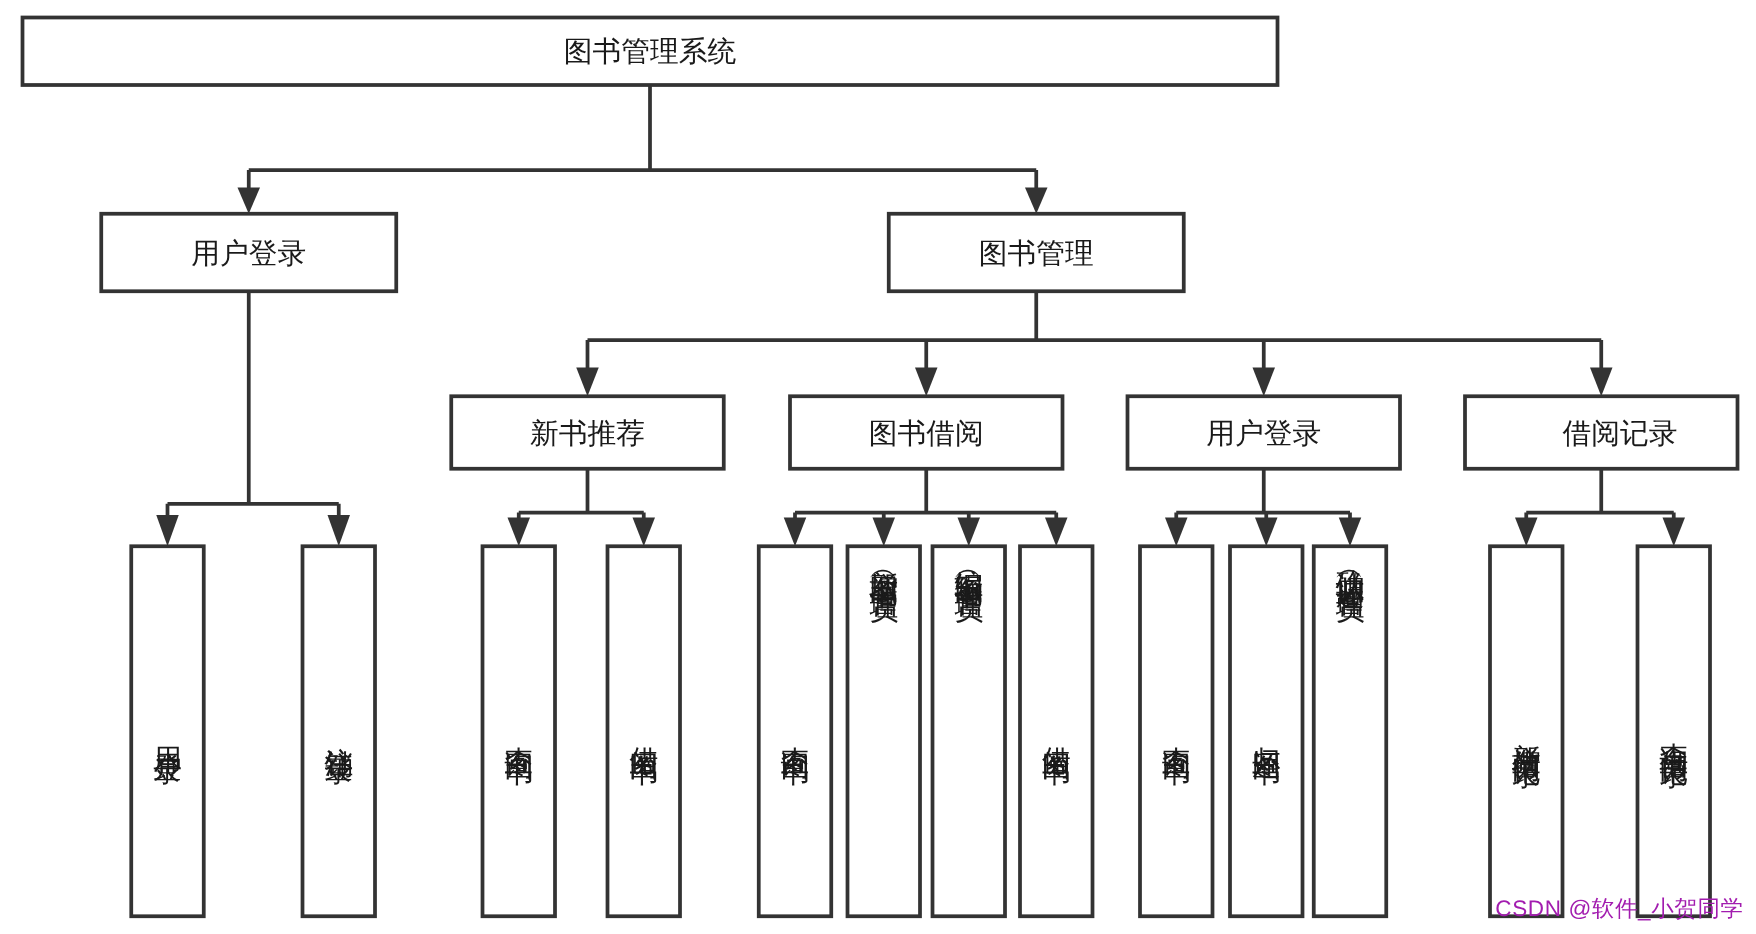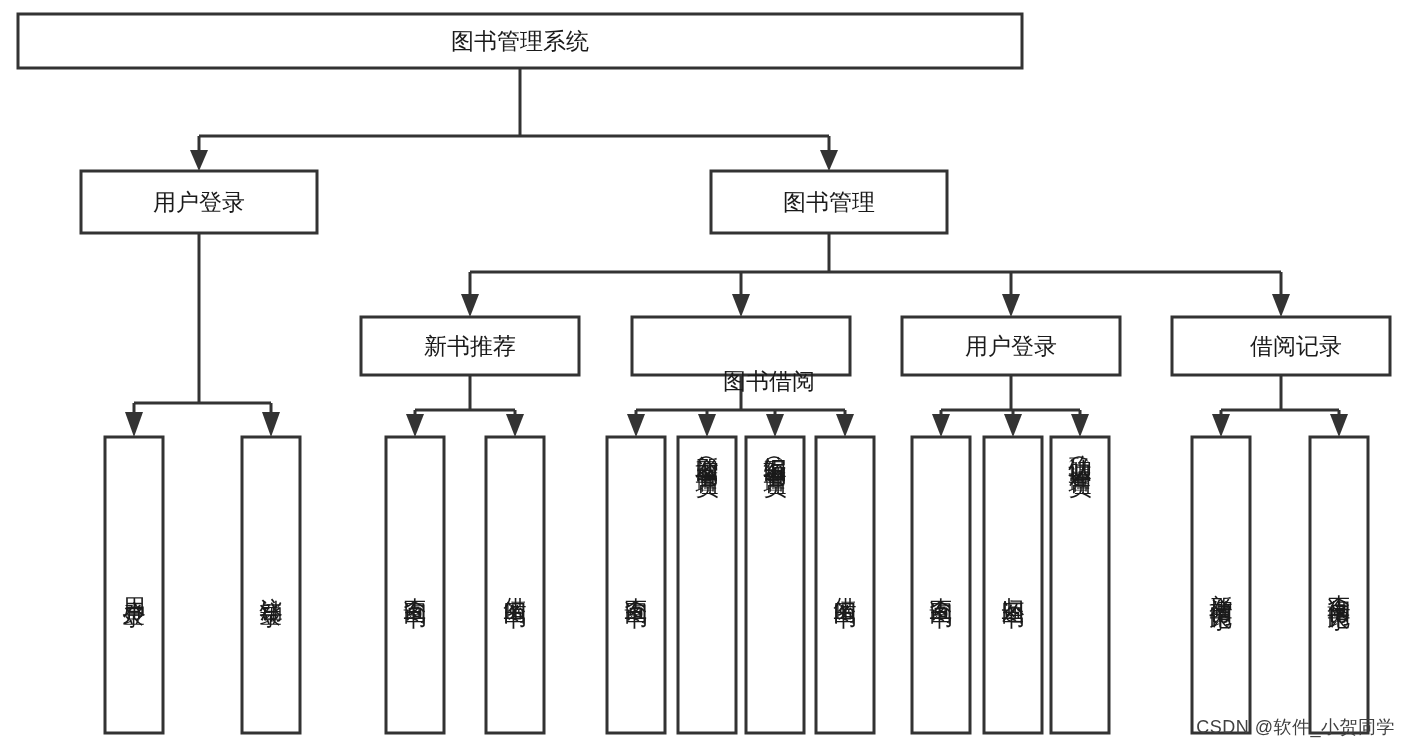--- a/index.html
+++ b/index.html
@@ -70,21 +70,21 @@
     font-size: 23px;
     color: #1a1a1a;
     white-space: nowrap;
   }
   #watermark {
     position: absolute;
     right: 10px;
     bottom: 8px;
     font-family: "Liberation Sans", "DejaVu Sans", sans-serif;
     font-size: 18px;
-    color: #404040;
+    color: #a21caf;
     letter-spacing: 0.5px;
     white-space: nowrap;
   }
 </style>
 </head>
 <body>
 
 <div id="diagram-root">
 
   <svg class="flow" viewBox="0 0 1405 747" xmlns="http://www.w3.org/2000/svg">
@@ -194,21 +194,21 @@
   <div class="hlabel-wrap" style="left:81px;  top:171px; width:236px; height:62px;">
     <span class="hlabel-text">用户登录</span>
   </div>
   <div class="hlabel-wrap" style="left:361px; top:317px; width:218px; height:58px;">
     <span class="hlabel-text">新书推荐</span>
   </div>
 
   <div class="hlabel-wrap" style="left:711px; top:171px; width:236px; height:62px;">
     <span class="hlabel-text">图书管理</span>
   </div>
-  <div class="hlabel-wrap" style="left:660px; top:317px; width:218px; height:58px;margin-top:35px;">
+  <div class="hlabel-wrap" style="left:632px; top:317px; width:218px; height:58px;">
     <span class="hlabel-text">图书借阅</span>
   </div>
   <div class="hlabel-wrap" style="left:902px; top:317px; width:218px; height:58px;">
     <span class="hlabel-text">用户登录</span>
   </div>
   <div class="hlabel-wrap" style="left:1172px; top:317px; width:218px; height:58px;margin-left:15px;">
     <span class="hlabel-text">借阅记录</span>
   </div>
 
   <div class="vlabel-wrap" style="left:105px; top:437px; width:58px; height:296px;">

